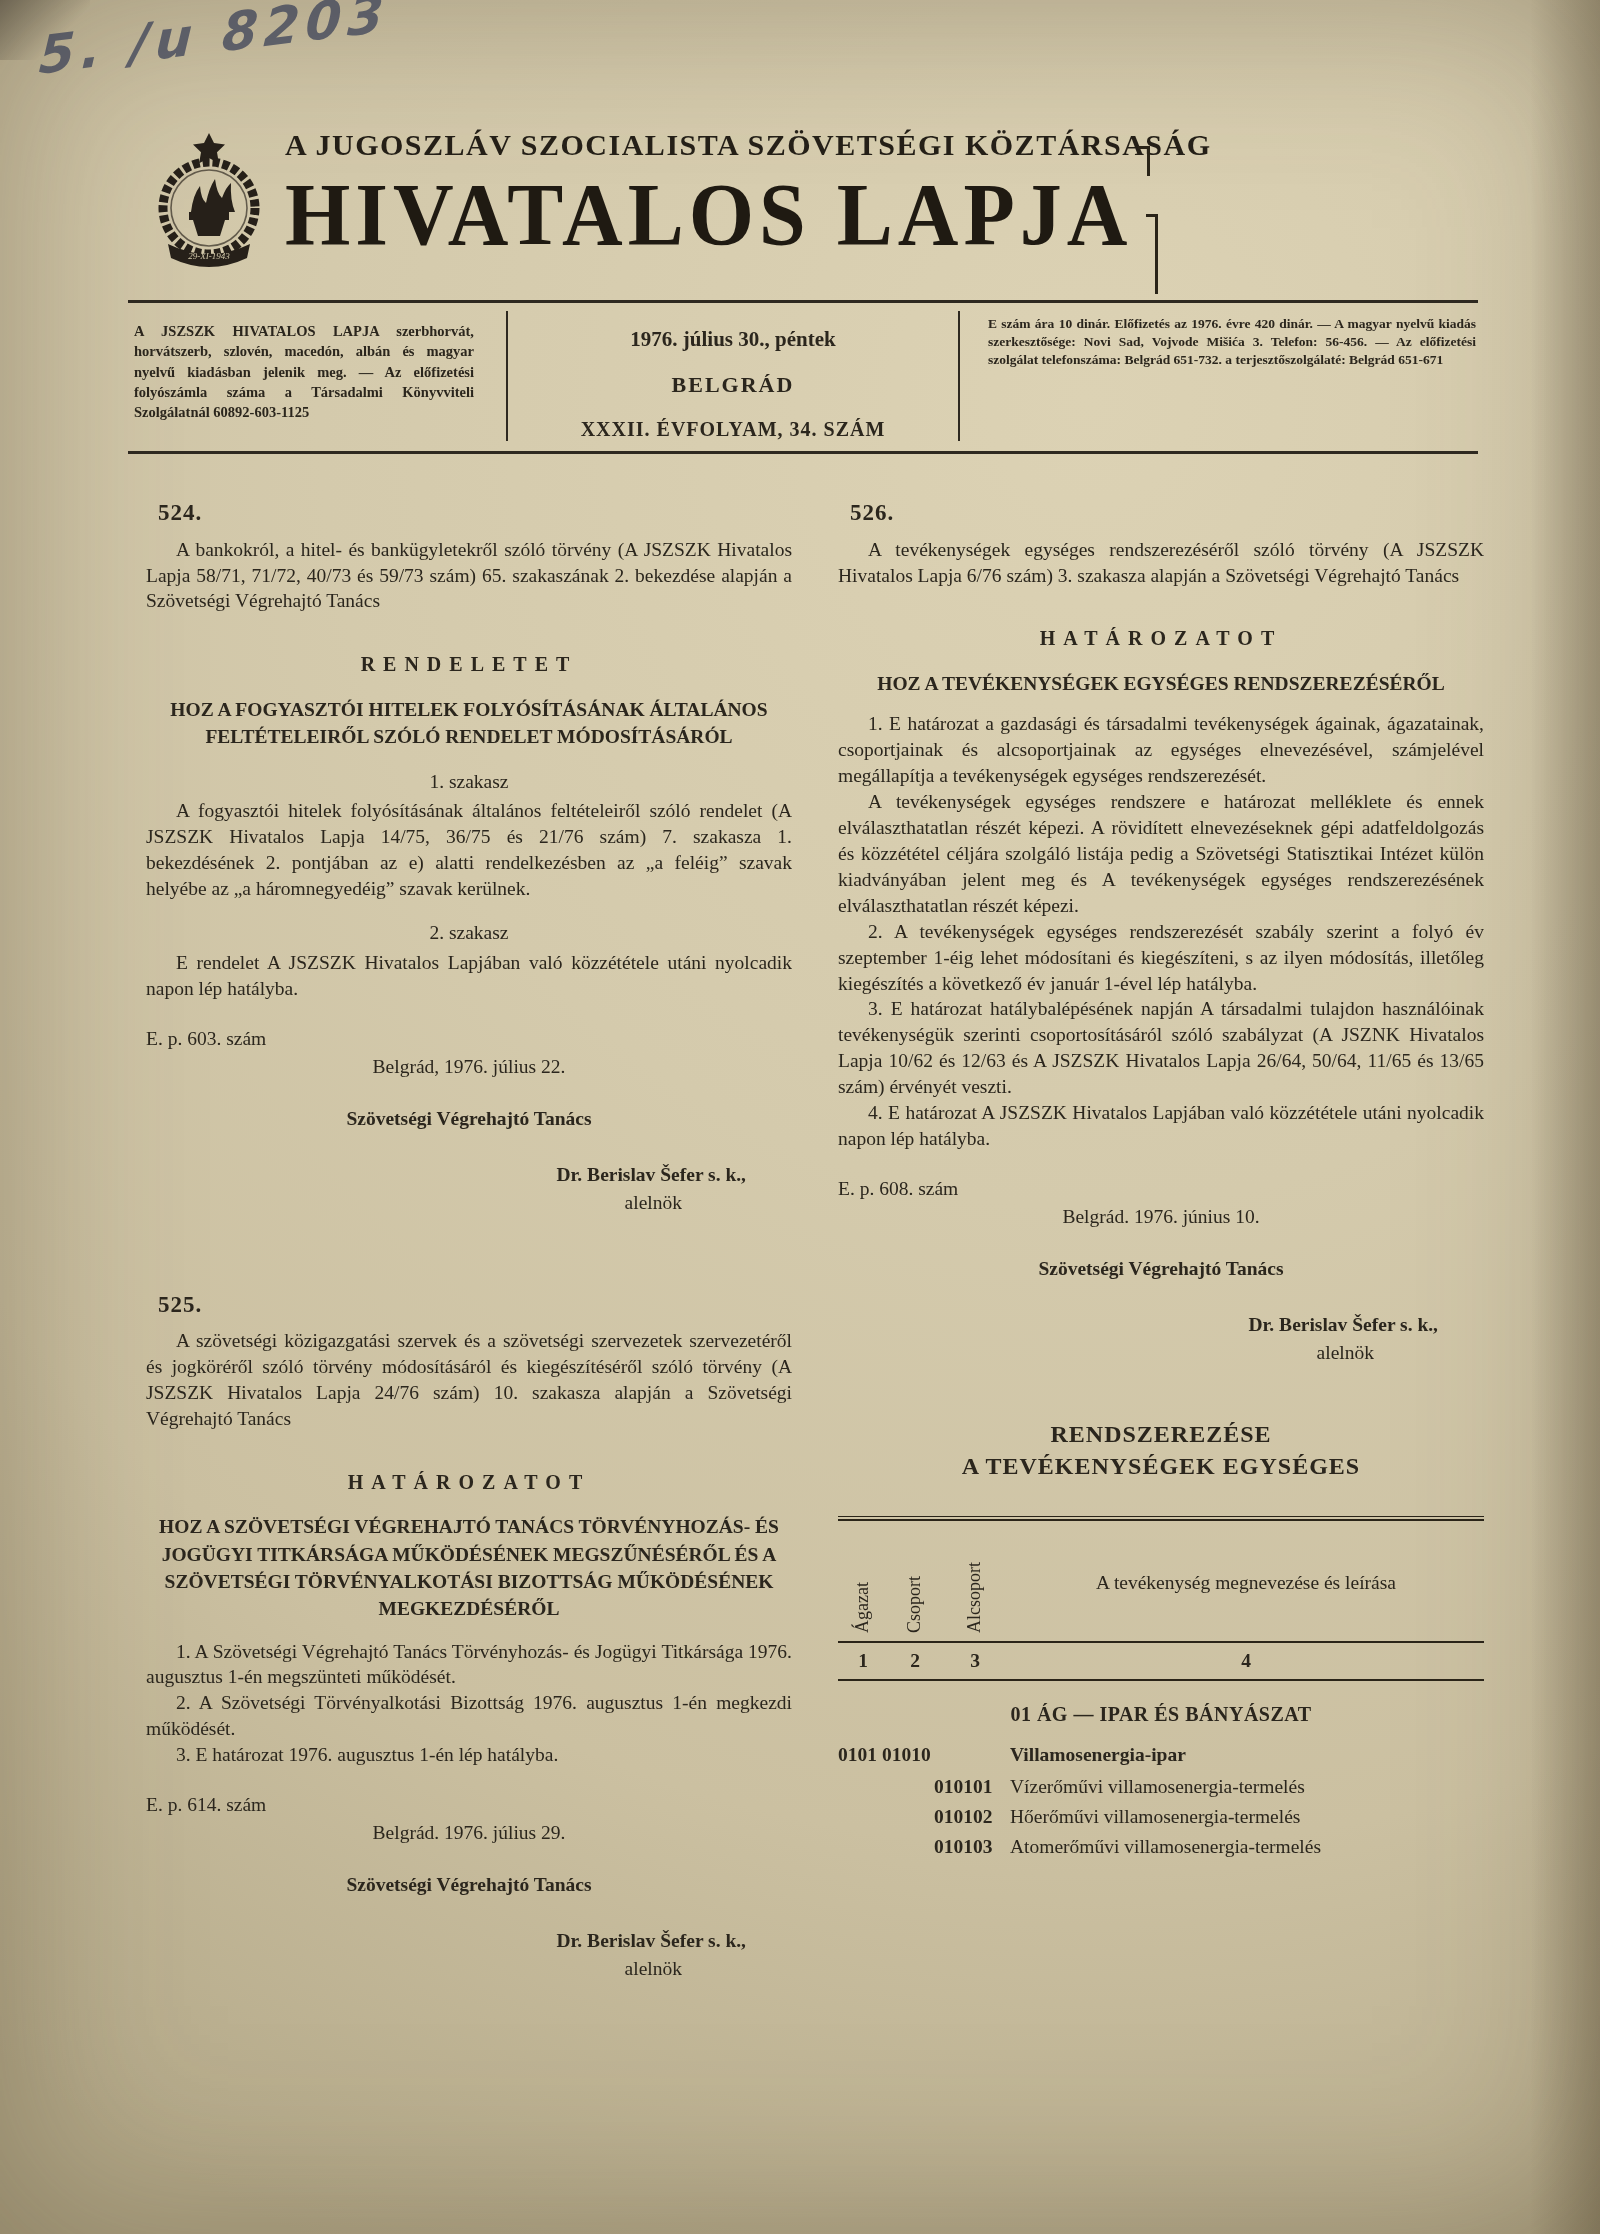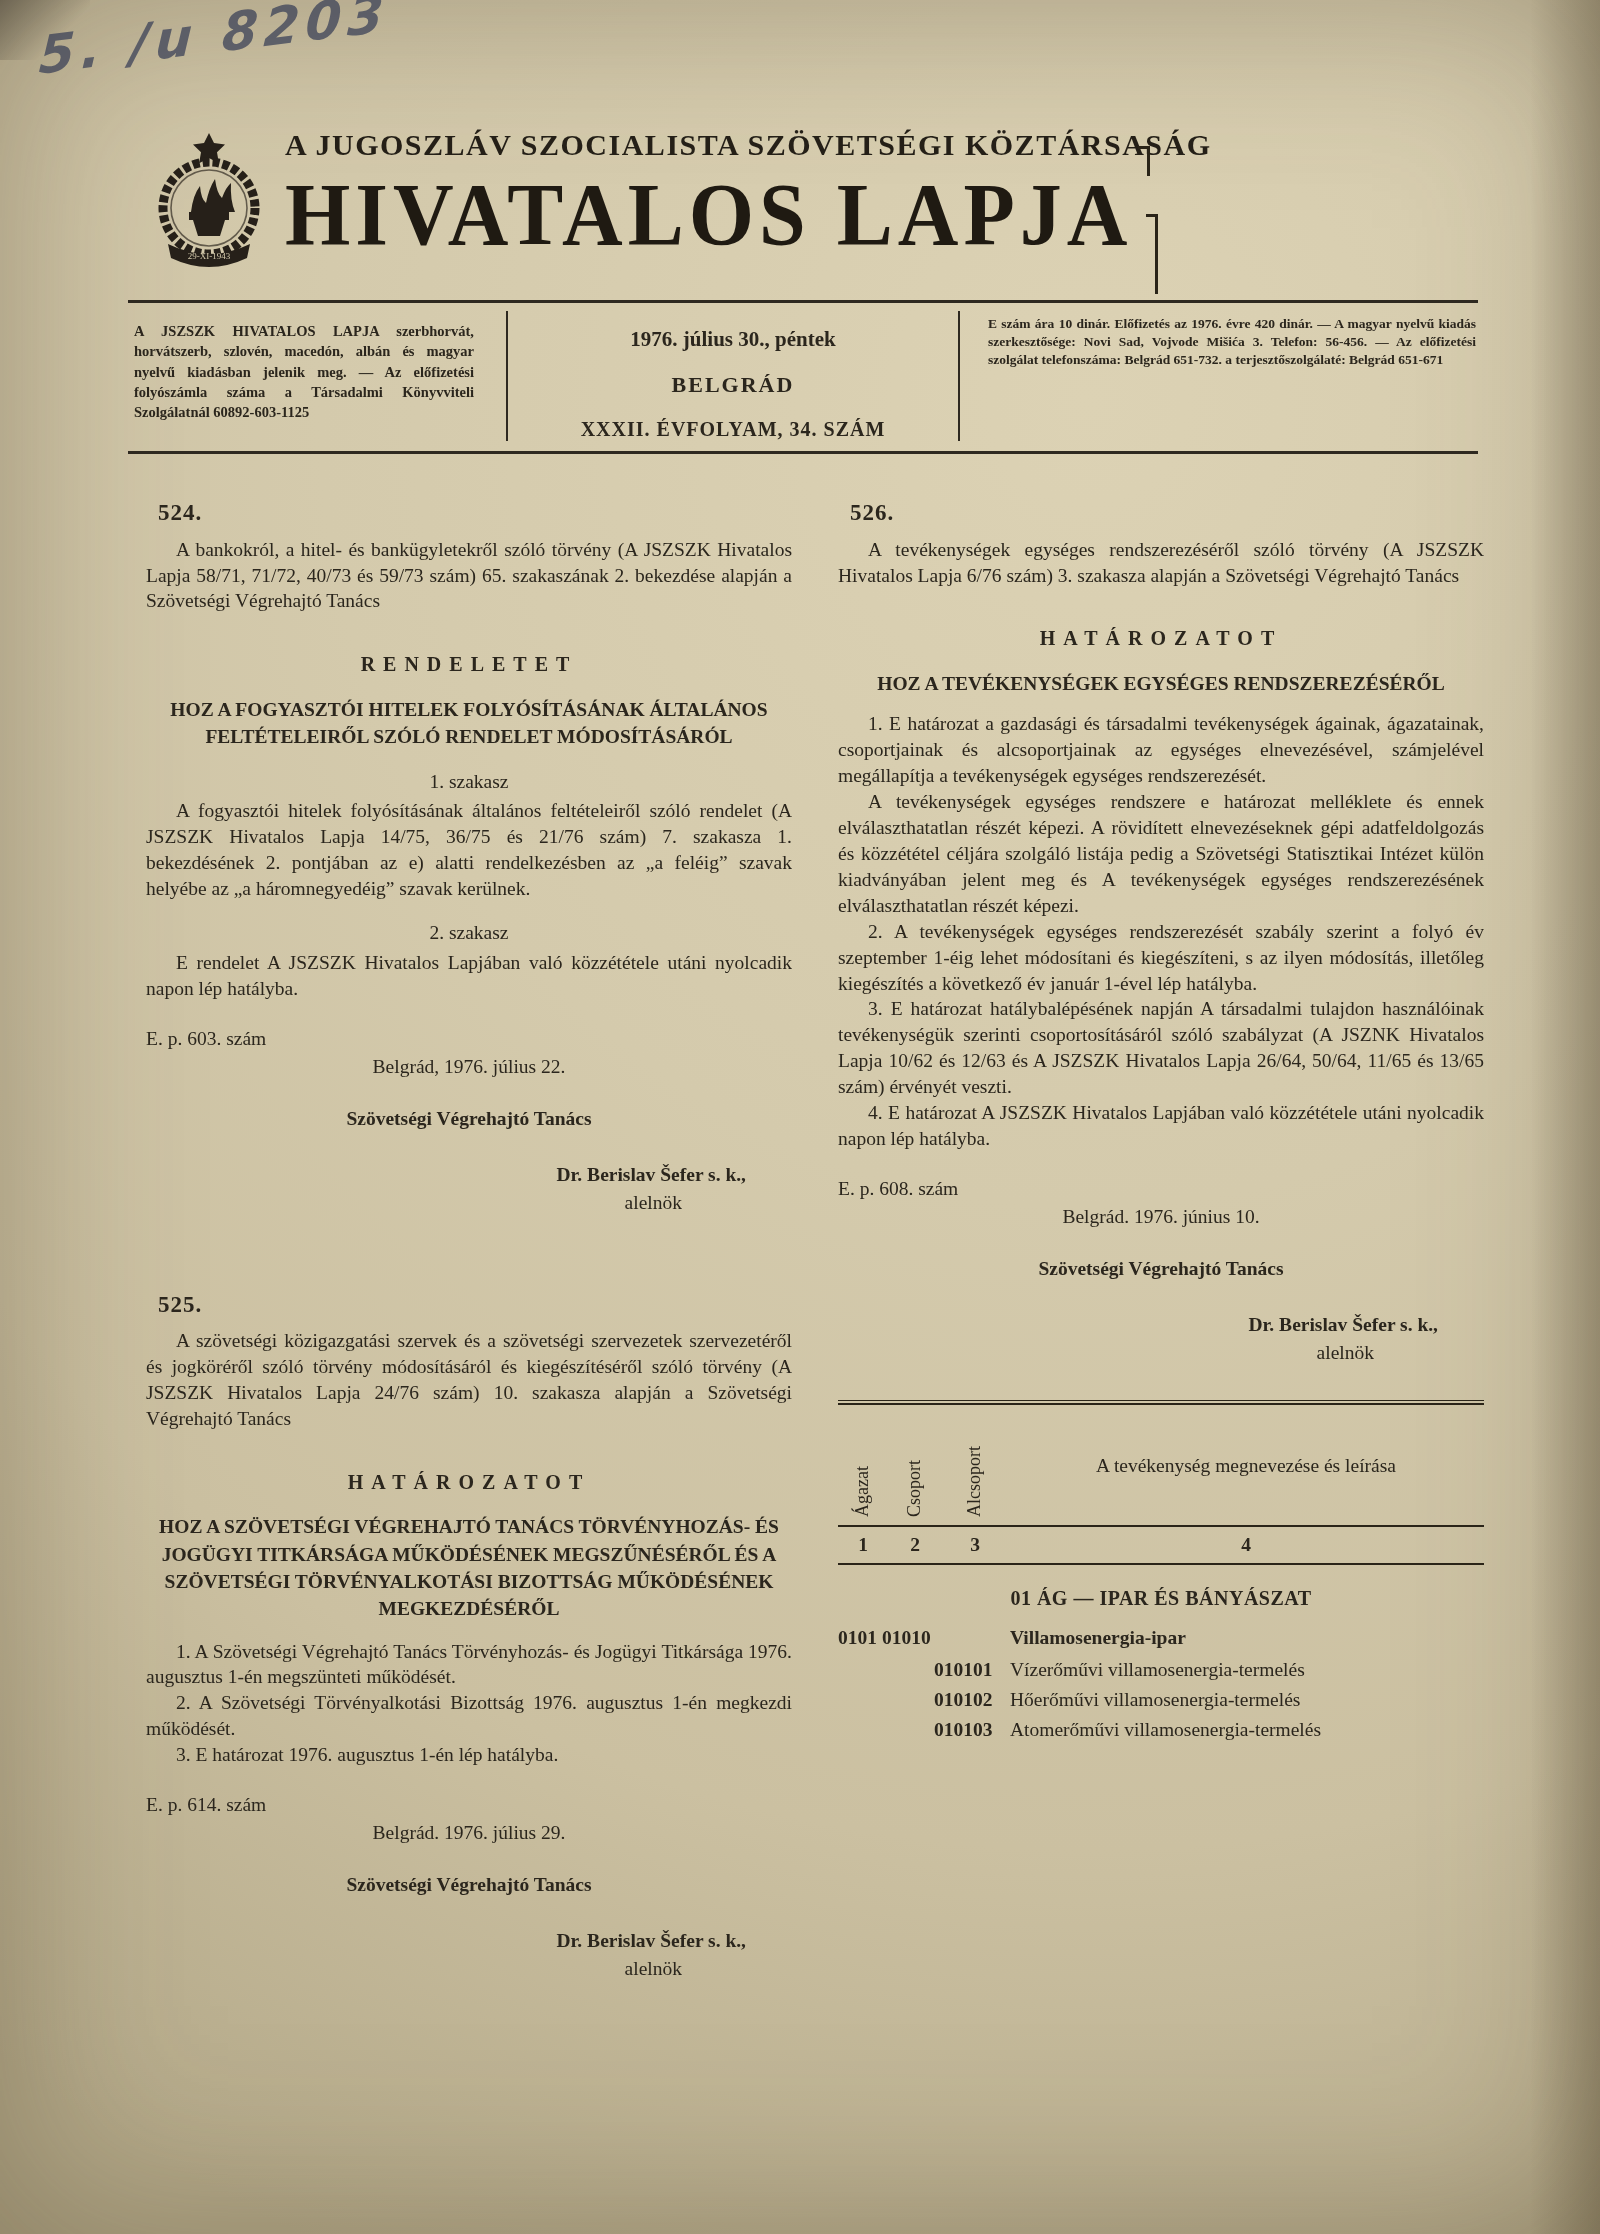--- a/index.html
+++ b/index.html
@@ -28,21 +28,21 @@
     position:absolute; left:38px; top:4px;
     font-family: "DejaVu Sans", sans-serif;
     font-style: italic; font-size: 52px; font-weight: 600;
     color: #3c4258; opacity:.75;
     transform: rotate(-7deg) skewX(-10deg);
     letter-spacing: 6px;
     white-space: nowrap;
   }
   
   .masthead { position:relative; padding-top:128px; height: 300px; }
-  .emblem { position:absolute; left:150px; top:132px; width:118px; height:152px; }
+  .emblem { position:absolute; left:150px; top:132px; width:118px; height:152px;font-style:italic; }
   .mast-text { margin-left:285px; width:845px; text-align:center; }
   .supertitle {
     font-size:30px; font-weight:700; letter-spacing:1.5px;
     color:#241f17; white-space:nowrap;
   }
   .gazette-title {
     margin:10px 0 0; font-size:84px; font-weight:700; letter-spacing:5px;
     color:#1f1a12; line-height:1.0; transform: scaleY(1.06);
     white-space:nowrap;
   }
@@ -202,20 +202,24 @@
         <p class="body-p">3. E határozat hatálybalépésének napján A társadalmi tulajdon használóinak tevékenységük szerinti csoportosításáról szóló szabályzat (A JSZNK Hivatalos Lapja 10/62 és 12/63 és A JSZSZK Hivatalos Lapja 26/64, 50/64, 11/65 és 13/65 szám) érvényét veszti.</p>
         <p class="body-p">4. E határozat A JSZSZK Hivatalos Lapjában való közzététele utáni nyolcadik napon lép hatályba.</p>
         <div class="ref-line">E. p. 608. szám</div>
         <div class="ref-line2">Belgrád. 1976. június 10.</div>
         <div class="sig-org">Szövetségi Végrehajtó Tanács</div>
         <div class="sig-name">Dr. Berislav Šefer s. k.,</div>
         <div class="sig-title">alelnök</div>
       </article>
 
       <section>
+        <div class="annex-title">
+          <div>RENDSZEREZÉSE</div>
+          <div>A TEVÉKENYSÉGEK EGYSÉGES</div>
+        </div>
 
         <div class="annex-table">
           <div class="tbl-rule-double"></div>
 
           <div class="tbl-head">
             <div class="vhead">Ágazat</div>
             <div class="vhead">Csoport</div>
             <div class="vhead">Alcsoport</div>
             <div class="dhead">A tevékenység megnevezése és leírása</div>
           </div>

